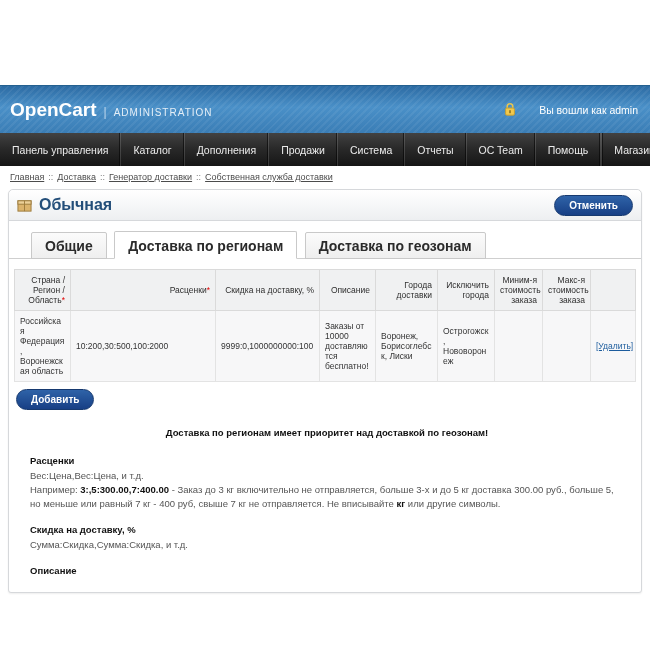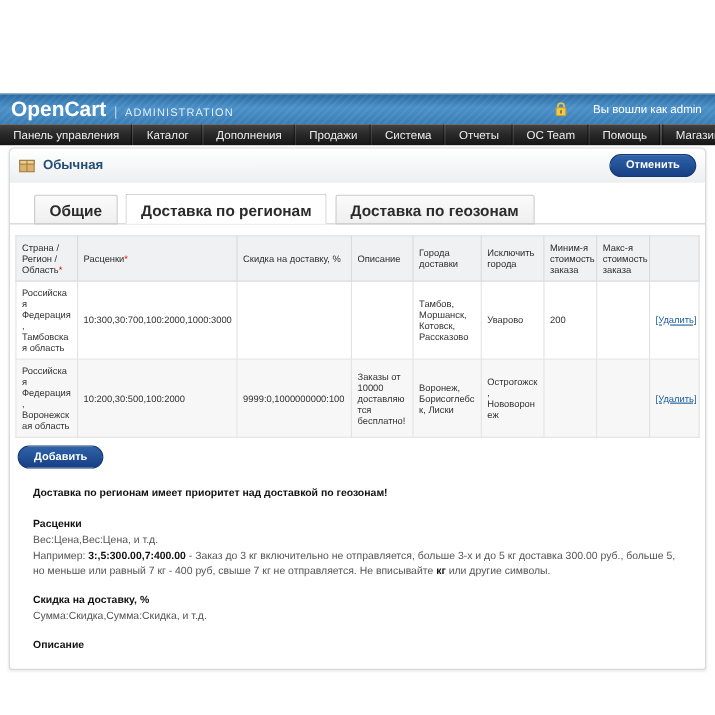--- a/index.html
+++ b/index.html
@@ -1,86 +1,86 @@
 <!DOCTYPE html>
 <html><head>
 <meta charset="utf-8">
 <style>
   * { margin:0; padding:0; box-sizing:border-box; }
   html,body { width:650px; height:650px; background:#fff; overflow:hidden;
     font-family:"Liberation Sans", sans-serif; color:#333; }
   .stage { width:650px; height:650px; position:relative; }
 
   
-  .topbar { margin-top:85px; height:28px; display:flex; align-items:center;
+  .topbar { margin-top:85px; height:48px; display:flex; align-items:center;
     justify-content:space-between; padding:0 12px 0 10px;
     background:
       repeating-linear-gradient(135deg, rgba(255,255,255,.06) 0 2px, rgba(0,0,0,0) 2px 5px),
       linear-gradient(180deg,#2c6ba3 0%, #4a90c8 45%, #3a7db5 100%);
     border-top:1px solid #24608f; }
   .logo-wrap { display:flex; align-items:baseline; color:#fff; }
   .logo { font-size:19px; font-weight:bold; letter-spacing:0; }
   .logo-sep { margin:0 7px; color:#bcd7ec; font-size:12px; }
   .logo-sub { font-size:10px; letter-spacing:1px; color:#e4eef7; }
   .user-status { display:flex; align-items:flex-end; gap:23px; color:#fff; font-size:10.5px; }
 
   
-  .nav { height:19px; display:flex; justify-content:space-between;
+  .nav { height:33px; display:flex; justify-content:space-between;
     background:linear-gradient(180deg,#424242 0%, #2a2a2a 45%, #161616 100%);
     font-size:10.5px; }
   .nav-group { display:flex; height:100%; }
   .nav-item { display:flex; align-items:center; padding:0 12px; color:#ececec;
     border-right:1px solid rgba(255,255,255,.14); box-shadow:inset -1px 0 0 rgba(0,0,0,.55);
     cursor:pointer; white-space:nowrap; }
   .nav-group.right .nav-item { border-left:1px solid rgba(255,255,255,.14);
     border-right:none; box-shadow:inset 1px 0 0 rgba(0,0,0,.55); }
 
   
   .breadcrumb { padding:6px 10px 5px; font-size:9px; color:#4c4c4c; }
   .breadcrumb a { color:#4c4c4c; text-decoration:underline; cursor:pointer; }
   .bc-sep { margin:0 4px; color:#7a7a7a; }
 
   
   .panel { margin:2px 8px 0; border:1px solid #d6d8db; border-radius:5px 5px 3px 3px;
     background:#fff; box-shadow:0 1px 2px rgba(0,0,0,.07); }
   .panel-heading { display:flex; align-items:center; padding:6px 8px; height:31px;
     background:linear-gradient(180deg,#ffffff,#edeff1); border-bottom:1px solid #d6d8db;
     border-radius:5px 5px 0 0; }
-  .panel-title { margin-left:7px; font-size:12px; font-weight:bold; color:#234e79; }
+  .panel-title { margin-left:7px; font-size:16px; font-weight:bold; color:#234e79; }
   .heading-btns { margin-left:auto; display:flex; gap:6px; }
   .btn { display:inline-block; border:1px solid #16396f; cursor:pointer;
     background:linear-gradient(180deg,#2f63a8,#173f85); color:#fff;
     font-family:"Liberation Sans",sans-serif; font-size:10px; font-weight:bold;
     padding:4px 14px; border-radius:12px; }
 
   
   .tabs { padding:9px 10px 0 22px; border-bottom:1px solid #cfcfcf; }
   .tab { display:inline-block; position:relative; top:1px; margin-right:3px;
     padding:5px 13px 4px; font-size:14px; font-weight:bold; color:#2b2b2b;
     border:1px solid #c9c9c9; border-radius:2px 2px 0 0; cursor:pointer;
     background:linear-gradient(180deg,#fbfbfb,#efefef); }
   .tab.active { background:#fff; border-bottom:1px solid #fff; padding-top:6px; }
 
   
   .content { padding:10px 5px 0; }
   table.grid { width:100%; border-collapse:collapse; table-layout:fixed;
     font-size:8.5px; }
   table.grid th { background:#f0f1f2; font-weight:normal; color:#2e2e2e;
-    border:1px solid #dadada; padding:5px 5px; text-align:left; vertical-align:middle; }
+    border:1px solid #dadada; padding:5px 5px; text-align:right; vertical-align:middle; }
   table.grid td { border:1px solid #e3e3e3; padding:5px 5px; vertical-align:middle;
     color:#333; word-wrap:break-word; }
   tr.alt td { background:#f7f7f8; }
   .nowrap { white-space:nowrap; overflow:hidden; }
   .req { color:#e00000; }
   .del-link { color:#1c5c9d; text-decoration:underline; cursor:pointer; white-space:nowrap; }
   .add-row { padding:7px 2px 3px; }
 
   
   .help { padding:13px 12px 14px 16px; font-size:9.5px; line-height:1.5; color:#555; }
-  .help .lead { font-weight:bold; color:#111; margin-bottom:14px; }
+  .help .lead { font-weight:bold; color:#111; margin-bottom:14px;text-align:center; }
   .help .h { font-weight:bold; color:#111; margin-top:12px; }
   .help .strong { font-weight:bold; color:#111; }
 </style>
 </head>
 <body>
 
 <div class="stage">
 
   <div class="topbar">
     <div class="logo-wrap">
@@ -110,20 +110,23 @@
       <span class="nav-item">Отчеты</span>
       <span class="nav-item">OC Team</span>
       <span class="nav-item">Помощь</span>
     </div>
     <div class="nav-group right">
       <span class="nav-item">Магазин</span>
 
     </div>
   </div>
 
+  <div class="breadcrumb">
+    <a>Главная</a><span class="bc-sep">::</span><a>Доставка</a><span class="bc-sep">::</span><a>Генератор доставки</a><span class="bc-sep">::</span><a>Собственная служба доставки</a>
+  </div>
 
   <div class="panel">
 
     <div class="panel-heading">
       <span style="display:inline-flex;">
         <svg width="15" height="15" viewBox="0 0 16 16">
           <rect x="1" y="3" width="14" height="11" fill="#dbb36b" stroke="#9c7b3c"></rect>
           <rect x="1" y="3" width="14" height="3.6" fill="#ecd098" stroke="#9c7b3c"></rect>
           <line x1="8" y1="3" x2="8" y2="14" stroke="#9c7b3c"></line>
         </svg>
@@ -161,31 +164,20 @@
             <th><span>Скидка на доставку, %</span></th>
             <th><span>Описание</span></th>
             <th><span>Города доставки</span></th>
             <th><span>Исключить города</span></th>
             <th><span>Миним-я стоимость заказа</span></th>
             <th><span>Макс-я стоимость заказа</span></th>
             <th><span></span></th>
           </tr>
         </thead>
         <tbody>
-          <tr>
-            <td>Российская Федерация, Тамбовская область</td>
-            <td class="nowrap">10:300,30:700,100:2000,1000:3000</td>
-            <td class="nowrap"></td>
-            <td></td>
-            <td>Тамбов, Моршанск, Котовск, Рассказово</td>
-            <td>Уварово</td>
-            <td>200</td>
-            <td></td>
-            <td style="text-align:center;"><span class="del-link">[Удалить]</span></td>
-          </tr>
           <tr class="alt">
             <td>Российская Федерация, Воронежская область</td>
             <td class="nowrap">10:200,30:500,100:2000</td>
             <td class="nowrap">9999:0,1000000000:100</td>
             <td>Заказы от 10000 доставляются бесплатно!</td>
             <td>Воронеж, Борисоглебск, Лиски</td>
             <td>Острогожск, Нововоронеж</td>
             <td></td>
             <td></td>
             <td style="text-align:center;"><span class="del-link">[Удалить]</span></td>

